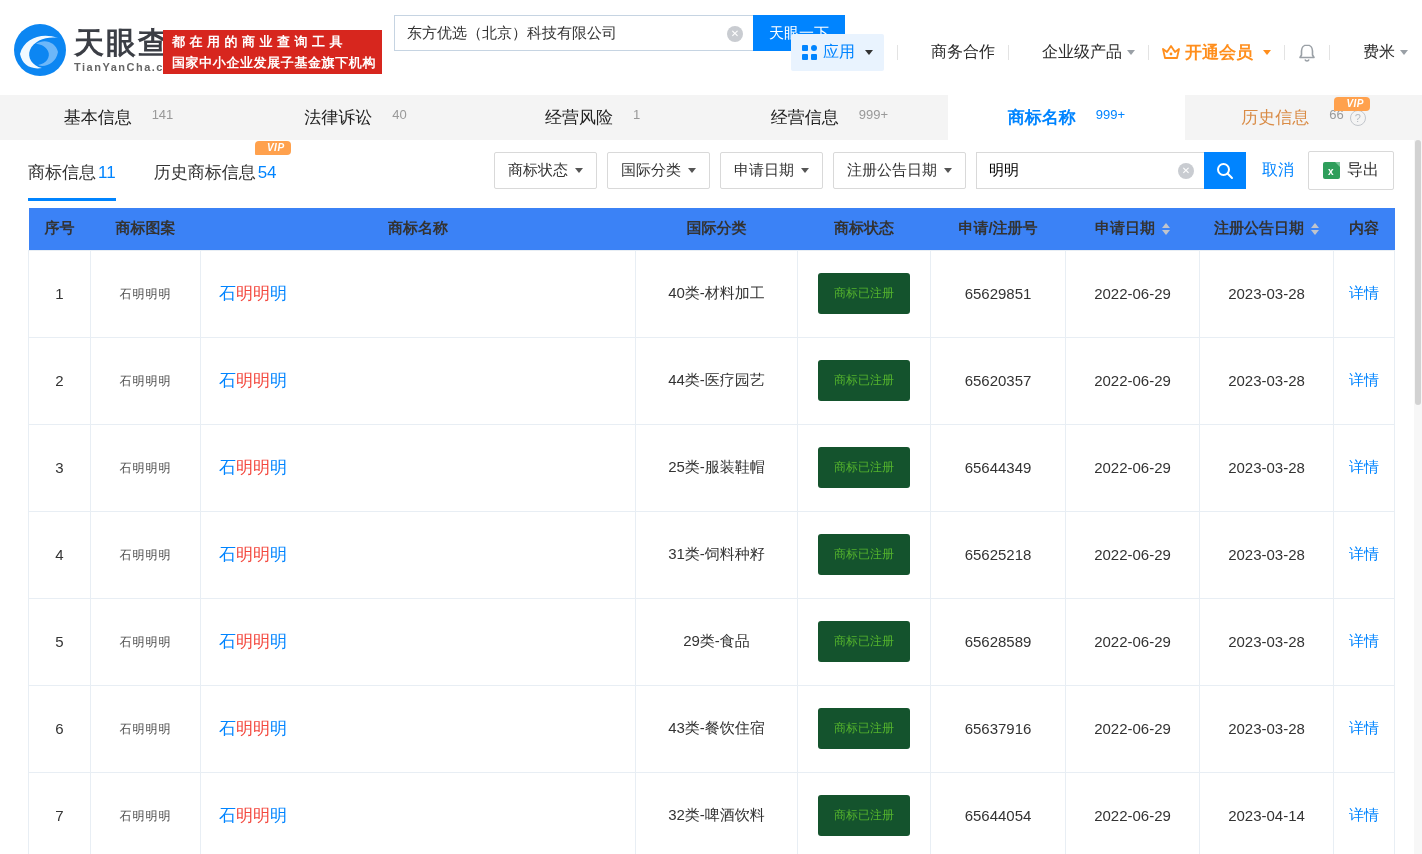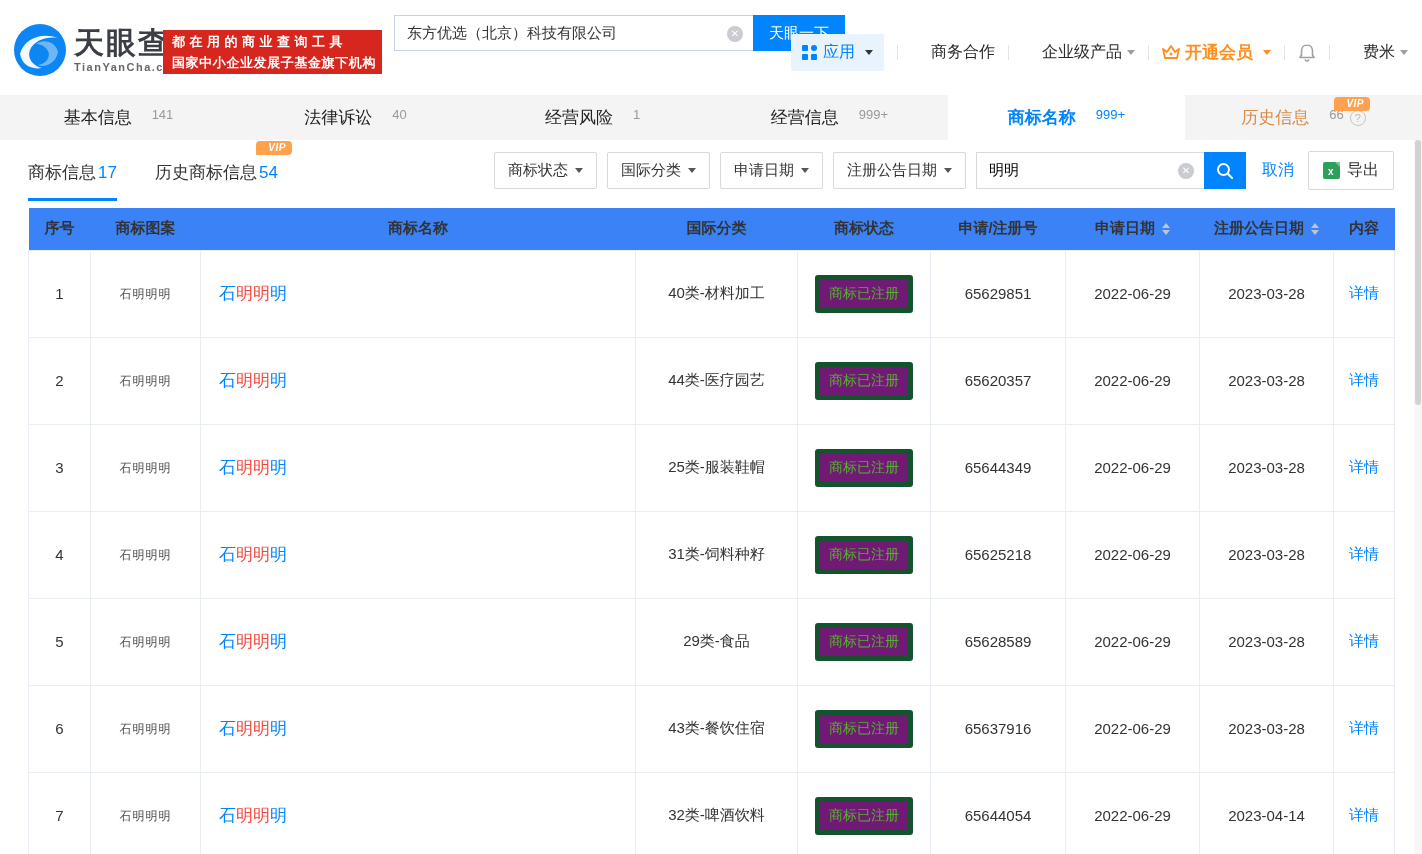--- a/index.html
+++ b/index.html
@@ -85,22 +85,22 @@
   .export-btn svg { margin-right:7px; }
 
   
   table { width:1366px; border-collapse:collapse; table-layout:fixed; margin-top:9px; }
   thead th { height:42px; background:#3b82f6; font-weight:bold; font-size:15px; color:#333; }
   tbody td { height:87px; border:1px solid #e8eef4; font-size:15px; color:#333; text-align:center; }
   .c-name { text-align:left; padding-left:18px; font-size:17px; cursor:pointer; }
   .c-name .np { color:#0084ff; }
   .c-name .nh { color:#f3463c; }
   .tm-img { font-size:12px; color:#4a4a4a; letter-spacing:1px; cursor:pointer;}
-  .badge { display:inline-block; padding:5px 9px; font-size:14px; color:#54b32d; background:#701a75;
-    border:5px solid #14532d; border-radius:3px; }
+  .badge { display:inline-block; padding:5px 9px; font-size:12px; color:#54b32d; background:#14532d;
+    border:7px solid #14532d; border-radius:3px; }
   .c-action { color:#0084ff; cursor:pointer; }
   .sort { display:inline-flex; flex-direction:column; vertical-align:middle; margin-left:3px; line-height:0;}
   .sort i { width:0; height:0; border-left:4px solid transparent; border-right:4px solid transparent; display:block;}
   .sort .up { border-bottom:5px solid #c0c4cc; margin-bottom:2px;}
   .sort .down { border-top:5px solid #c0c4cc;}
 
   
   .scrollbar { position:absolute; right:0; top:140px; width:8px; height:714px; background:#f7f7f7; }
   .scroll-thumb { position:absolute; top:0; left:1px; width:6px; height:265px; background:#d2d2d2; border-radius:3px; cursor:pointer;}
 </style>
@@ -203,21 +203,21 @@
     <span class="mtab-label">历史信息</span>
     <span class="mtab-count">66</span>
     <span class="help-ic">?</span>
   </div>
 </div>
 
 <div class="content">
   <div class="subrow">
     <div class="subtabs">
       <div class="subtab active">
-        <span>商标信息</span><span class="cnt">17</span>
+        <span>商标信息</span><span class="cnt">11</span>
       </div>
       <div class="subtab">
         <span class="vip-badge">VIP</span>
         <span>历史商标信息</span><span class="cnt">54</span>
       </div>
     </div>
 
     <div class="filters">
       <div class="fbtn">
         <span>商标状态</span>

